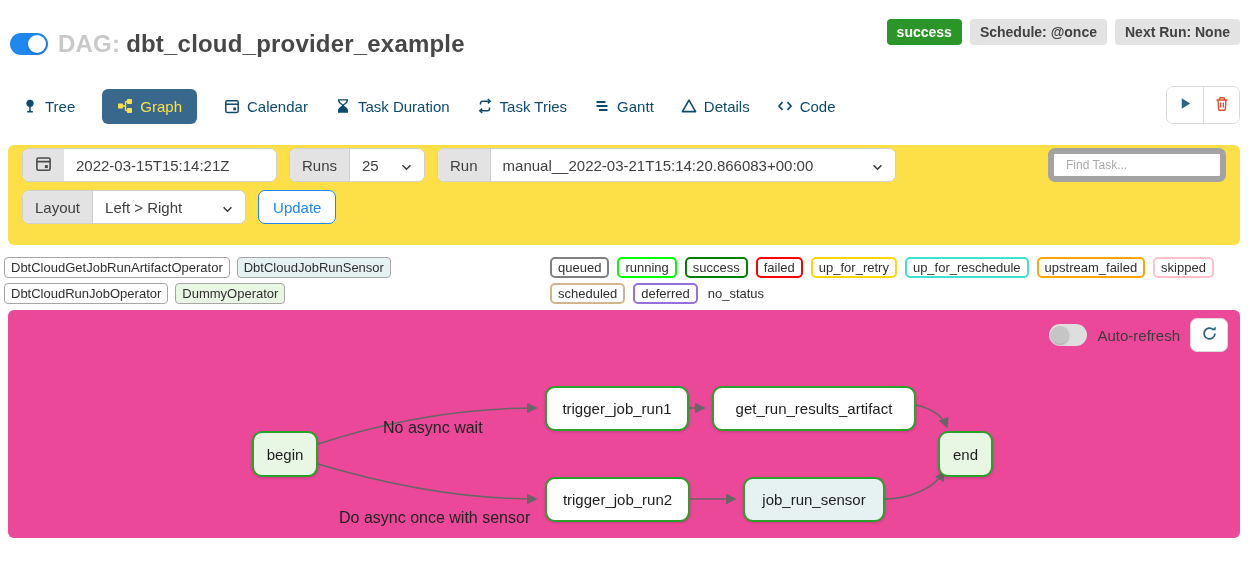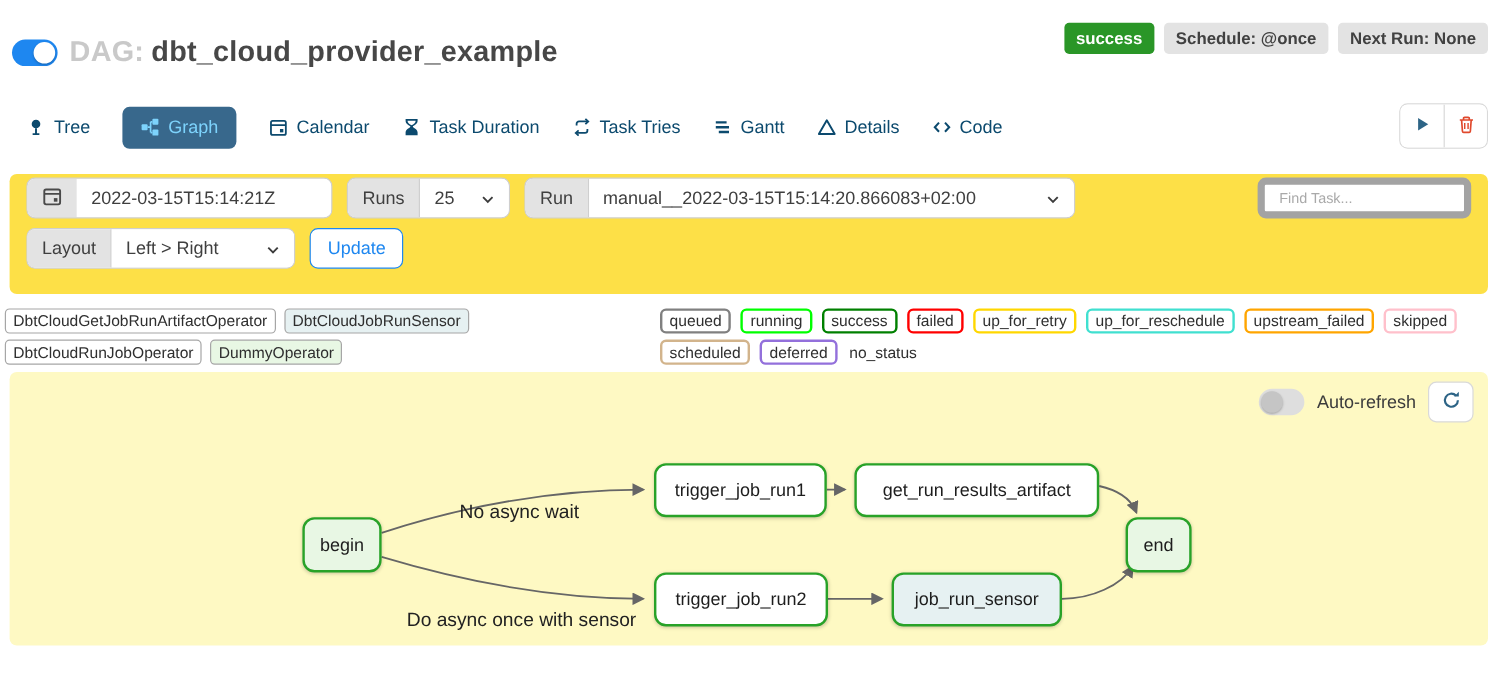--- a/index.html
+++ b/index.html
@@ -19,21 +19,21 @@
   .dag-title .prefix { color:#c9c9c9; margin-right:6px; }
 
   .header-badges { position:absolute; right:8px; top:19px; display:flex; gap:8px; }
   .badge { font-size:14px; line-height:16px; padding:5px 10px; border-radius:4px; background:#e3e3e3; color:#414141; white-space:nowrap;font-weight:bold; }
   .badge.success { background:#2a9627; color:#fff; font-weight:600; }
 
   
   .tab-bar { position:absolute; left:22px; right:8px; top:86px; height:40px; display:flex; align-items:center; }
   .tabs { display:flex; align-items:center; gap:27px; }
   .tab { display:flex; align-items:center; gap:7px; color:#0c4a6e; font-size:15px; font-weight:500; cursor:pointer; padding:9px 0; border-radius:6px; }
-  .tab.active { background:#38688c; color:#7dd3fc; padding:9px 15px; }
+  .tab.active { background:#38688c; color:#fde047; padding:9px 15px; }
   .tab-icon { display:inline-flex; width:16px; height:16px; }
   .tab-icon svg { width:16px; height:16px; }
   .action-group { position:absolute; right:0; top:0; display:flex; border:1px solid #d9d9d9; border-radius:7px; overflow:hidden; background:#fff; }
   .action-btn { width:36px; height:36px; display:flex; align-items:center; justify-content:center; background:#fff; border:none; cursor:pointer; }
   .action-btn + .action-btn { border-left:1px solid #d9d9d9; }
 
   
   .filter-panel { position:absolute; left:8px; right:8px; top:145px; height:100px; background:#fde047; border-radius:6px; padding:3px 14px; }
   .filter-row { display:flex; align-items:center; }
   .filter-row + .filter-row { margin-top:8px; }
@@ -53,21 +53,21 @@
 
   
   .legend { position:absolute; left:4px; right:4px; top:257px; display:flex; align-items:flex-end; }
   .op-legend { width:546px; display:flex; flex-wrap:wrap; gap:5px 7px; }
   .op-badge { border:1px solid #a6a6a6; border-radius:4px; padding:2px 6px; font-size:13px; color:#2f2f2f; white-space:nowrap; }
   .status-legend { flex:1; display:flex; flex-wrap:wrap; gap:5px 8px; align-items:center; }
   .status-badge { border:2px solid #808080; border-radius:5px; padding:1px 6px; font-size:13px; color:#2f2f2f; background:#fff; white-space:nowrap; }
   .status-plain { border:none; background:transparent; padding:3px 2px; }
 
   
-  .graph-panel { position:absolute; left:8px; right:8px; top:310px; height:228px; background:#fef9c3; border-radius:6px; }
+  .graph-panel { position:absolute; left:8px; right:8px; top:310px; height:228px; background:#ec4899; border-radius:6px; }
   .graph-controls { position:absolute; right:12px; top:8px; display:flex; align-items:center; gap:10px; }
   .auto-refresh-label { font-size:15px; color:#3c3c3c; }
   .refresh-btn { width:38px; height:34px; display:flex; align-items:center; justify-content:center; background:#fff; border:1px solid #d9d9d9; border-radius:7px; cursor:pointer; }
   .edges { position:absolute; left:0; top:0; }
   .node { position:absolute; display:flex; align-items:center; justify-content:center; border:2px solid #28a228; border-radius:10px; font-size:15px; color:#1d1d1d; box-shadow:0 1px 3px rgba(0,0,0,.18); cursor:pointer; background:#fff; white-space:nowrap; }
   .node-begin  { left:244px; top:121px; width:66px;  height:46px; }
   .node-tjr1   { left:537px; top:76px;  width:144px; height:45px; }
   .node-grra   { left:704px; top:76px;  width:204px; height:45px; }
   .node-end    { left:930px; top:121px; width:55px;  height:46px; }
   .node-tjr2   { left:537px; top:167px; width:145px; height:45px; }
@@ -208,21 +208,21 @@
         <div class="select runs-select">
           <span class="val">25</span>
           <span><svg width="11" height="7" viewBox="0 0 12 8">
                 <path d="M1.5 1.5 6 6 10.5 1.5" stroke="#3c3c3c" stroke-width="1.8" fill="none"></path>
               </svg></span>
         </div>
       </div>
       <div class="input-group">
         <span class="ig-label">Run</span>
         <div class="select run-select">
-          <span class="val">manual__2022-03-15T15:14:20.866083+02:00</span>
+          <span class="val">manual__2022-03-21T15:14:20.866083+00:00</span>
           <span><svg width="11" height="7" viewBox="0 0 12 8">
                 <path d="M1.5 1.5 6 6 10.5 1.5" stroke="#3c3c3c" stroke-width="1.8" fill="none"></path>
               </svg></span>
         </div>
       </div>
       <input class="find-task" placeholder="Find Task..." style="">
     </div>
     <div class="filter-row">
       <div class="input-group">
         <span class="ig-label">Layout</span>

